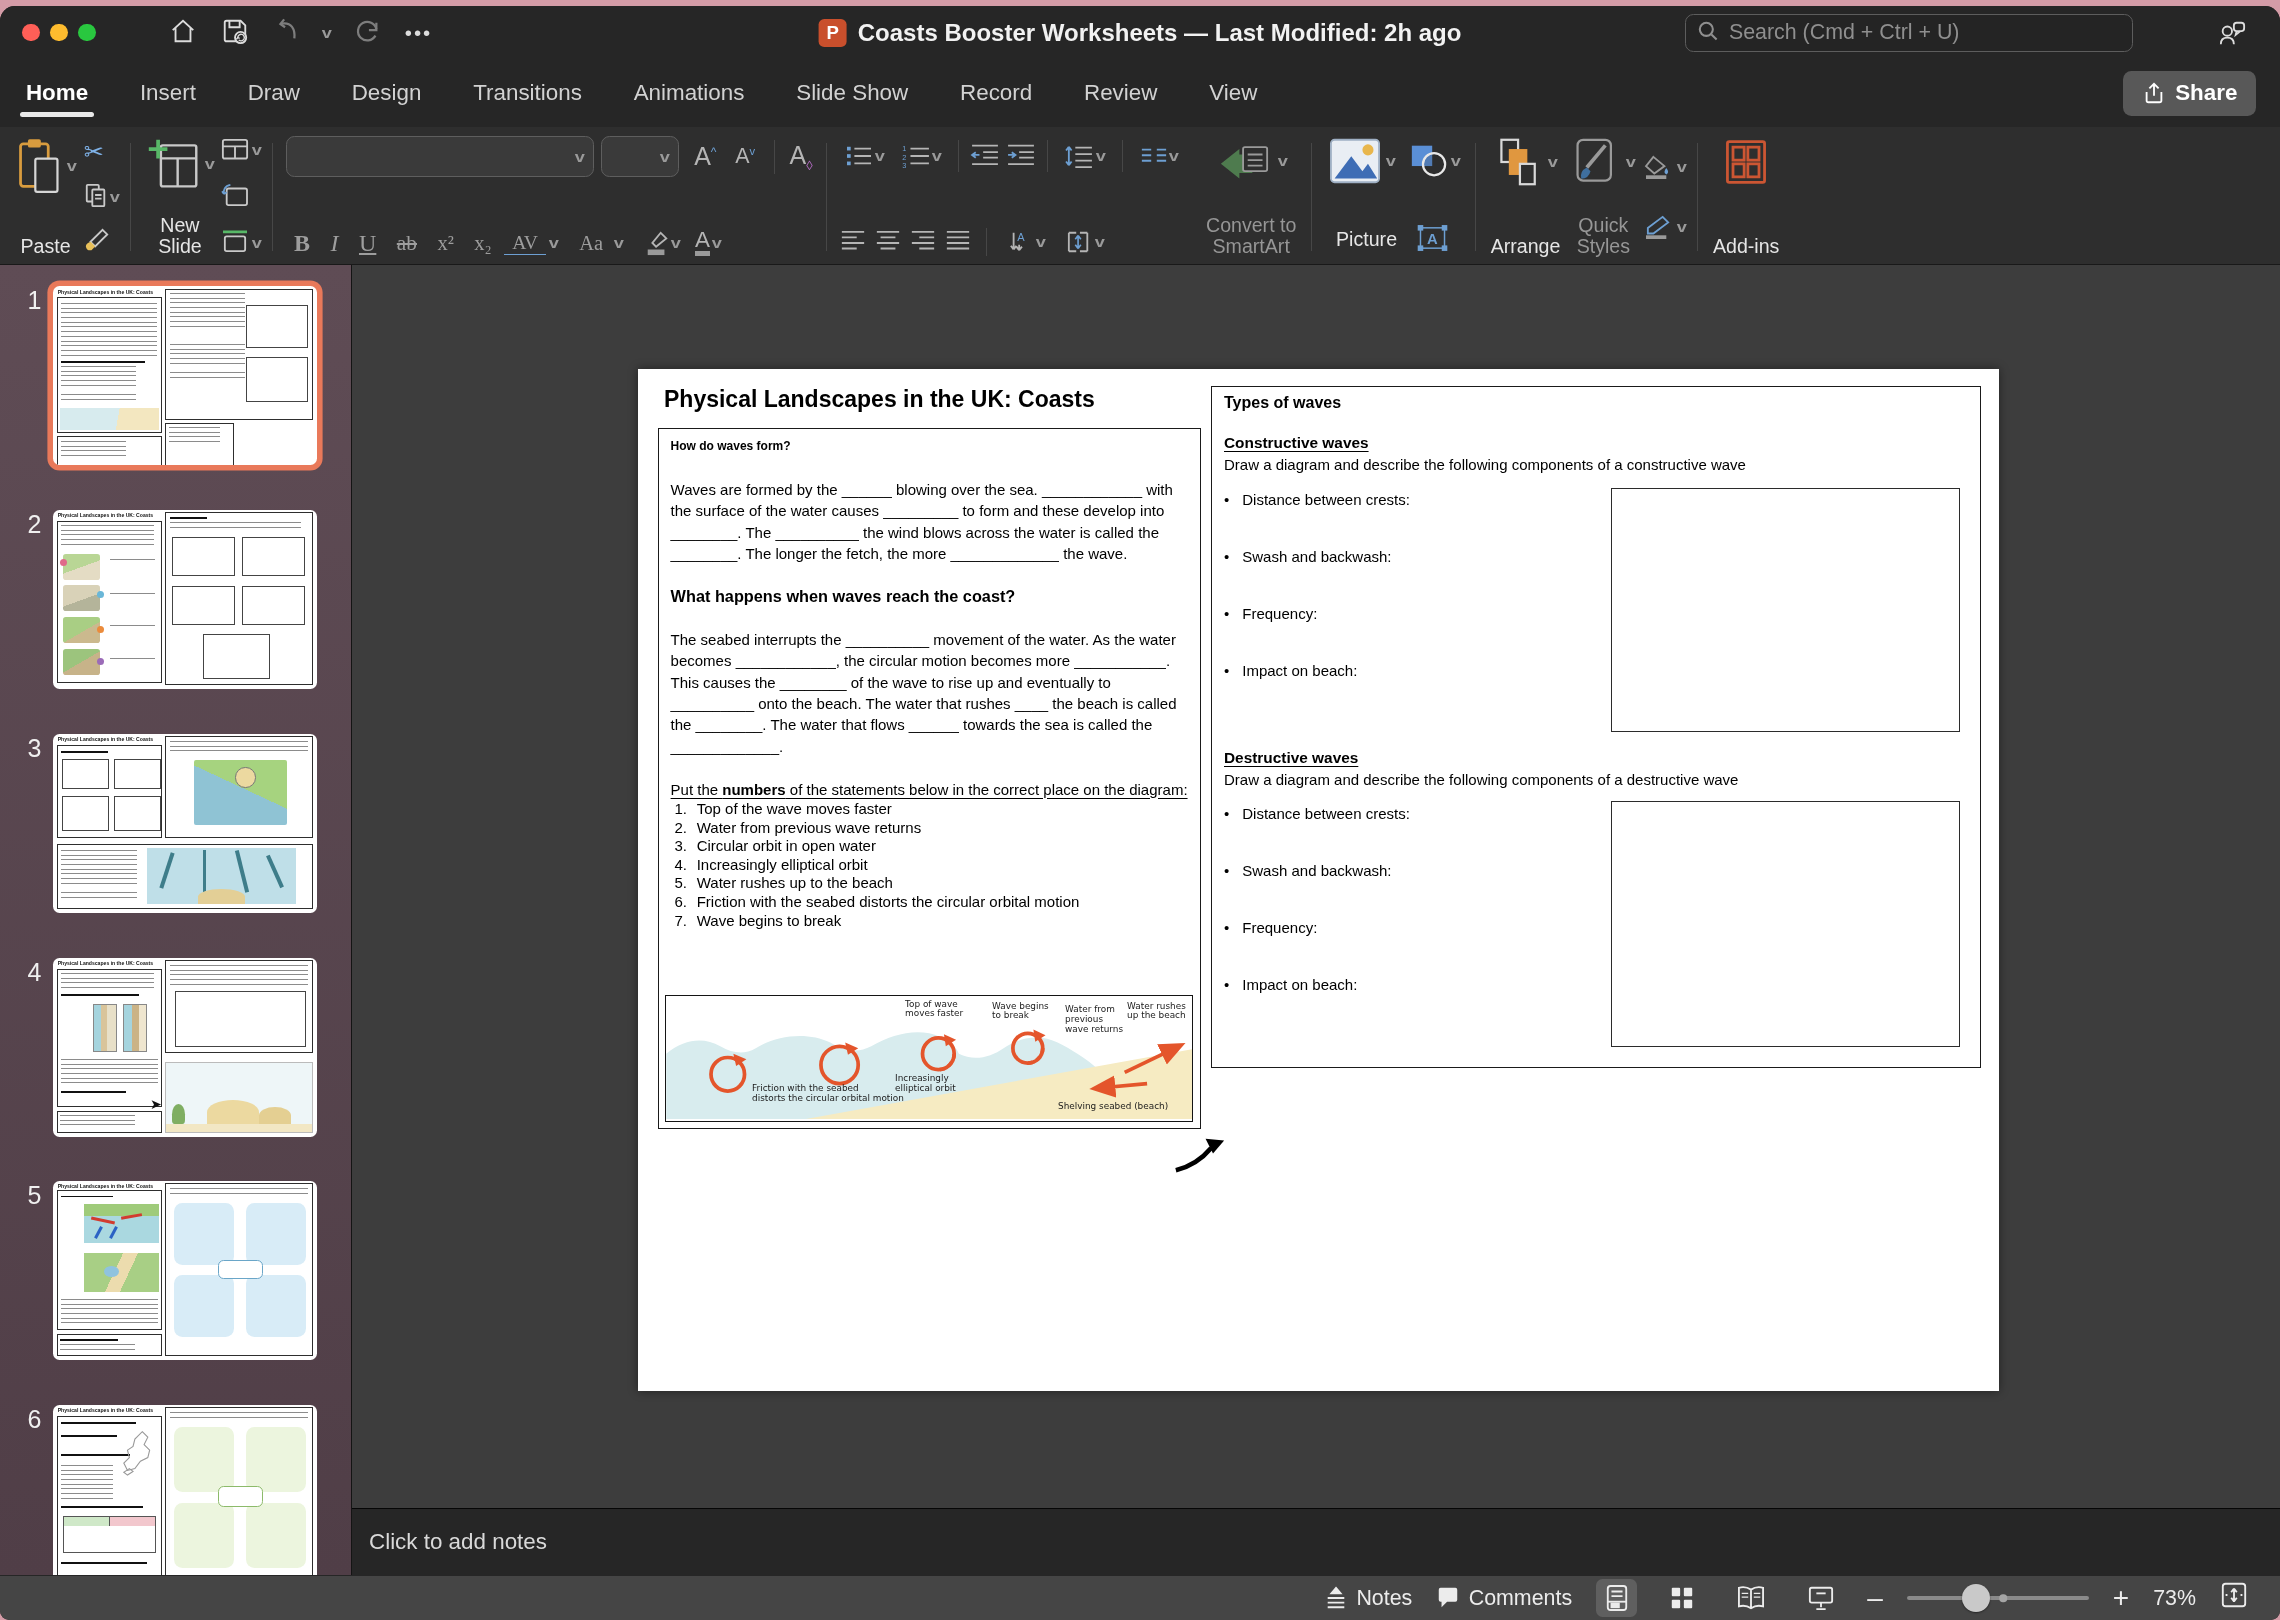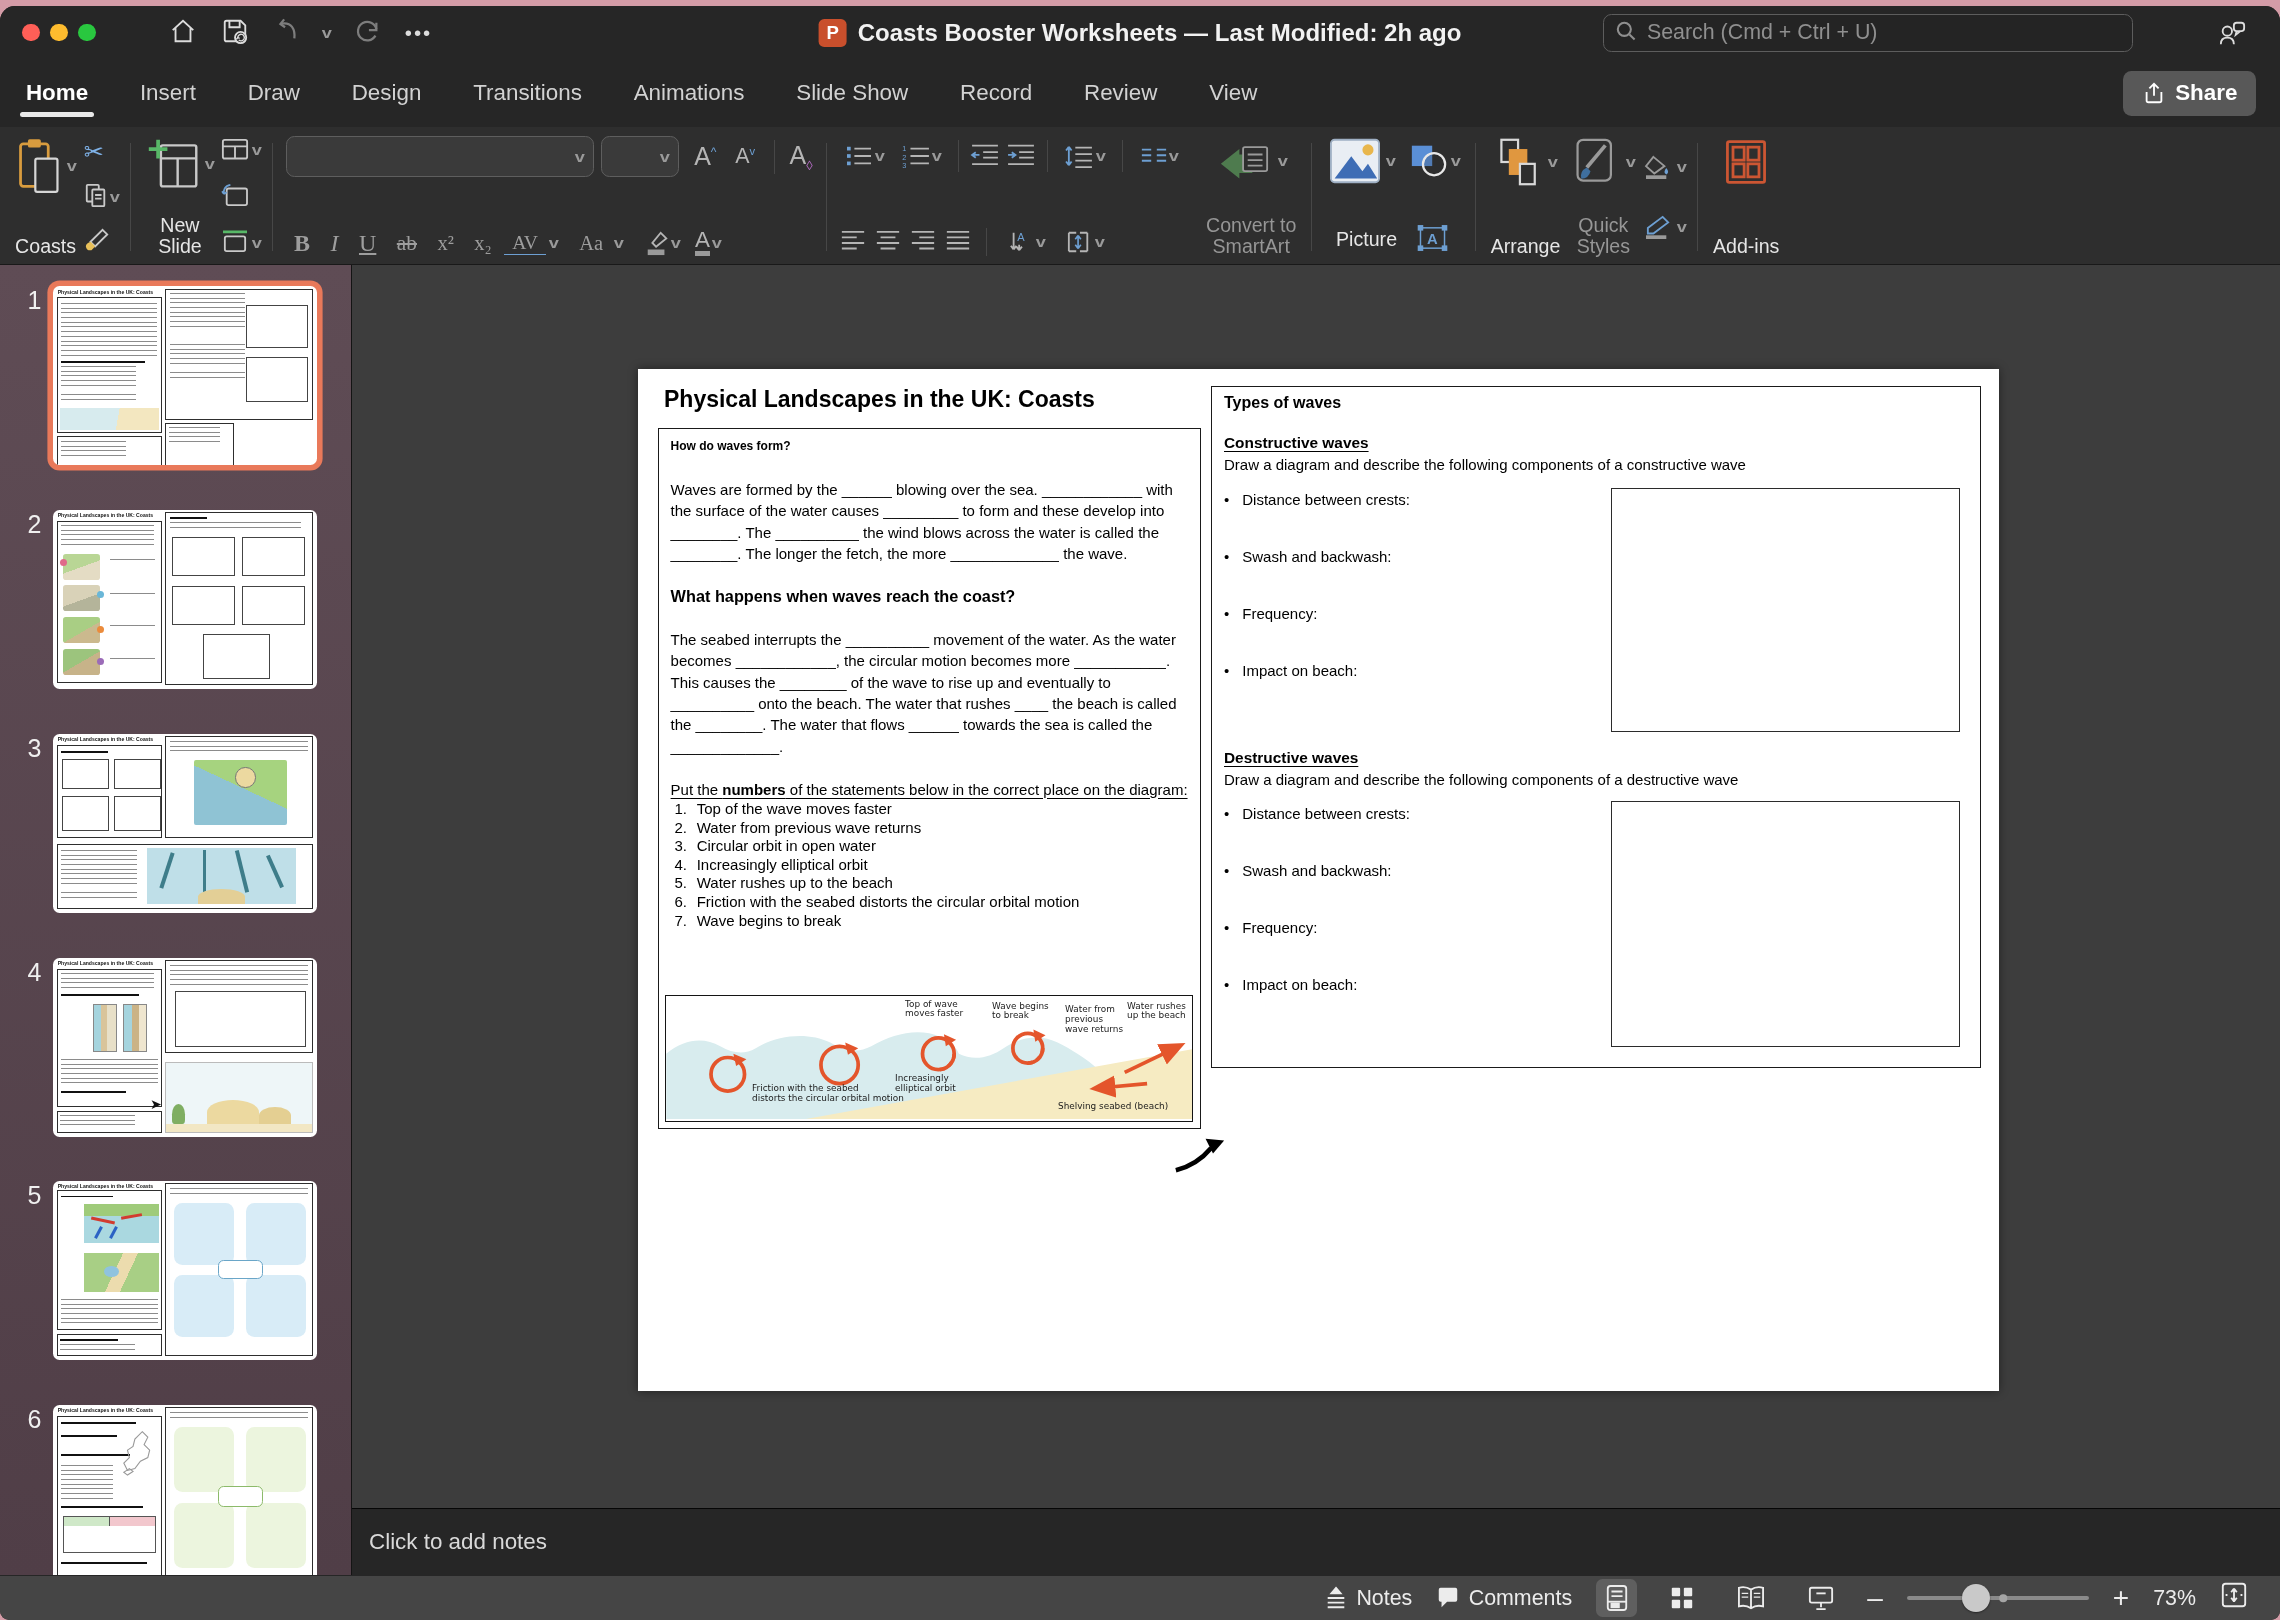--- a/index.html
+++ b/index.html
@@ -14,21 +14,21 @@
   .titlebar { height:54px; background:#262626; position:relative; display:flex; align-items:center; flex:0 0 auto; }
   .lights { display:flex; gap:10.3px; margin-left:22.4px; }
   .light { width:17.7px; height:17.7px; border-radius:50%; }
   .tb-icons { display:flex; align-items:center; gap:24px; margin-left:73px; color:#dcdcdc; }
   .tb-dim { color:#7d7d7d; }
   .chev { font-size:14px; color:#9a9a9a; font-weight:bold; transform:scaleX(1.3); display:inline-block; }
   .tb-title { position:absolute; left:50%; transform:translateX(-50%); display:flex; align-items:center; gap:11.2px; }
   .ppt-icon { width:28px; height:28px; border-radius:5.6px; background:#c94f2c; color:#fff; font-weight:bold;
     font-size:18.6px; display:flex; align-items:center; justify-content:center; }
   .tb-title-text { color:#f2f2f2; font-size:24px; font-weight:bold; white-space:nowrap; }
-  .searchbox { position:absolute; right:147px; top:8.4px; width:530px; height:38px; border:0.9px solid #5d5d5d;
+  .searchbox { position:absolute; right:147px; top:8.4px; width:448px; height:38px; border:0.9px solid #5d5d5d;
     border-radius:8.4px; background:#242424; display:flex; align-items:center; padding:0 11.2px; gap:9.3px; }
   .searchbox input { background:transparent; border:none; outline:none; color:#cfcfcf; font-size:21.4px; width:100%;
     font-family:"Liberation Sans", sans-serif; }
   .searchbox input::placeholder { color:#8f8f8f; }
   .presenter { position:absolute; right:32px; top:13px; }
 
   
   .tabbar { height:67px; background:#262626; display:flex; align-items:center; padding:0 24px; gap:48px; position:relative; flex:0 0 auto; }
   .tab { font-size:22.4px; color:#d2d2d2; position:relative; padding:13px 1.9px; cursor:default; }
   .tab.active { color:#ffffff; font-weight:bold; }
@@ -203,21 +203,21 @@
     <div class="rgroup">
       <div class="bigbtn">
         <div style="display:flex;align-items:center;gap:5.6px;">
           <svg width="48" height="60" viewBox="0 0 52 64" fill="none">
               <rect x="6" y="8" width="30" height="46" rx="3" stroke="#d99c3e" stroke-width="3"></rect>
               <rect x="14" y="3" width="14" height="9" rx="2" fill="#d99c3e"></rect>
               <rect x="22" y="24" width="24" height="36" rx="2" fill="#2e2e2e" stroke="#d6d6d6" stroke-width="2.4"></rect>
             </svg>
           <span class="chev">v</span>
         </div>
-        <span class="rlabel">Coasts</span>
+        <span class="rlabel">Paste</span>
       </div>
       <div class="smallcol">
         <span style="color:#7fb2e8;font-size:24px;">✂</span>
         <span class="smallrow">
           <span>
             <svg width="24" height="26" viewBox="0 0 26 28" fill="none" stroke="#c9c9c9" stroke-width="2">
                 <rect x="3" y="3" width="13" height="18" rx="1"></rect>
                 <rect x="9" y="8" width="13" height="18" rx="1" fill="#2e2e2e"></rect>
                 <path d="M12 14 h7 M12 18 h7"></path>
               </svg>

